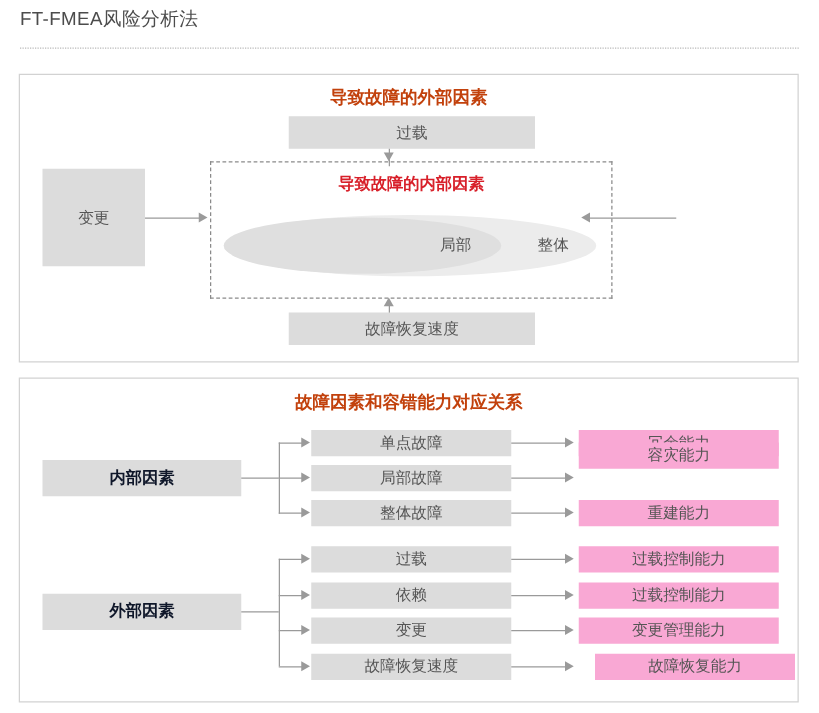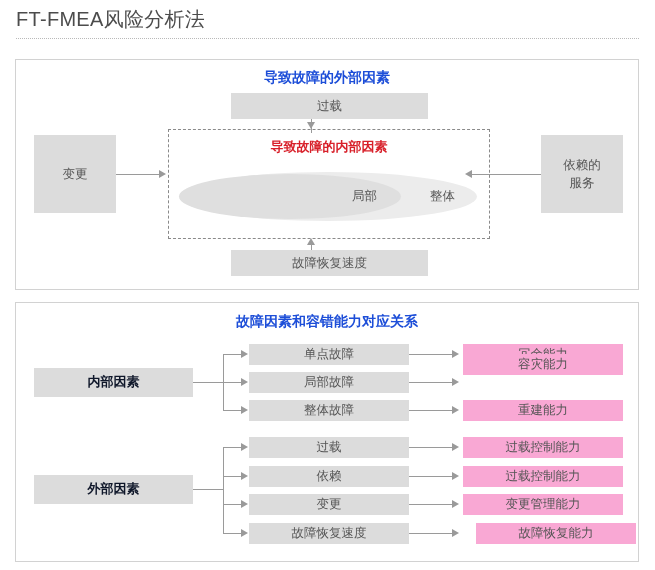--- a/index.html
+++ b/index.html
@@ -14,21 +14,21 @@
     font-family: "Liberation Sans", "DejaVu Sans", sans-serif;
     color: #4a4a4a;
     overflow: hidden;
   }
 
   
   #page-title {
     position: absolute;
     left: 16px;
     top: 6px;
-    font-size: 20px;
+    font-size: 15px;
     color: #4c4c4c;
     letter-spacing: .3px;
     white-space: nowrap;
   }
   #title-rule {
     position: absolute;
     left: 16px;
     top: 38px;
     width: 623px;
     height: 0;
@@ -44,21 +44,21 @@
   }
   #panel-internal-external { left: 15px; top: 59px; width: 624px; height: 231px; }
   #panel-mapping          { left: 15px; top: 302px; width: 624px; height: 260px; }
 
   .panel-title {
     position: absolute;
     width: 100%;
     text-align: center;
     font-size: 14px;
     font-weight: bold;
-    color: #1d4ed8;
+    color: #c2410c;
     white-space: nowrap;
   }
   #panel1-title { top: 9px; }
   #panel2-title { top: 10px; }
 
   
   .gbox {
     position: absolute;
     box-sizing: border-box;
     background: #dcdcdc;
@@ -177,22 +177,20 @@
 
   <div class="gbox" id="box-overload" style="left:215px; top:33px;">过载</div>
 
   <div class="vline" style="left:295px; top:59px; height:14px;"></div>
   <div class="arrow-d" style="left:291px; top:62px;"></div>
 
   <div class="gbox" id="box-change" style="left:18px; top:75px;">变更</div>
   <div class="hline" style="left:100px; top:114px; width:44px;"></div>
   <div class="arrow-r" style="left:143px; top:110px;"></div>
 
-  <div class="gbox" id="box-dependency" style="left:525px; top:75px;">依赖的
-服务</div>
   <div class="hline" style="left:456px; top:114px; width:69px;"></div>
   <div class="arrow-l" style="left:449px; top:110px;"></div>
 
   <div id="internal-dashed" style="left:152px; top:69px;">
     <div id="internal-dashed-title">导致故障的内部因素</div>
   </div>
 
   <div class="ellipse" id="ellipse-whole" style="left:163px; top:112px;">
     <span>整体</span>
   </div>

